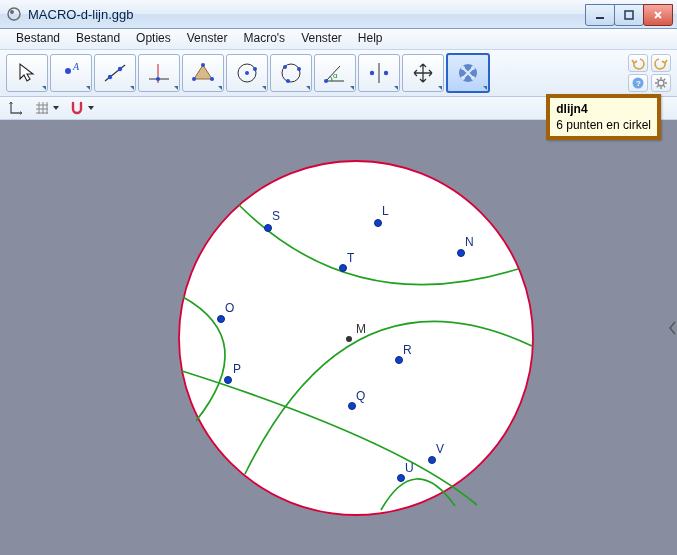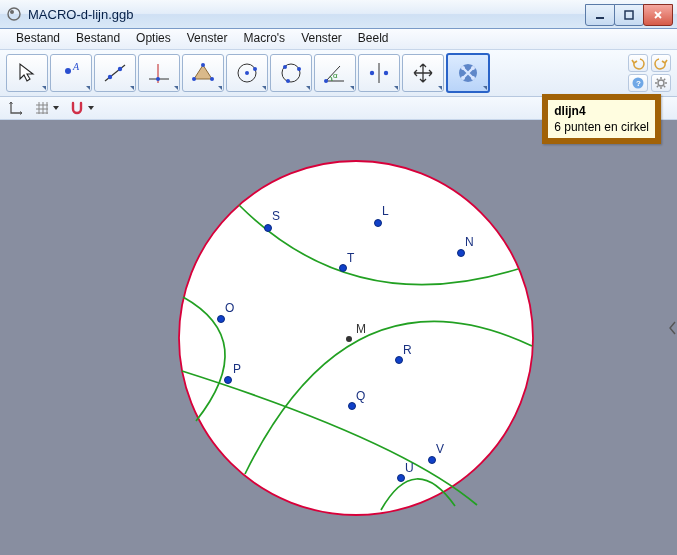--- a/index.html
+++ b/index.html
@@ -21,21 +21,21 @@
   .toolbar-right{margin-left:auto;display:flex;flex-direction:column;gap:2px;align-items:flex-end;}
   .toolbar-right .row{display:flex;gap:3px;}
   .toolbar-right .ib{width:18px;height:16px;border:1px solid #b7c8df;border-radius:3px;background:linear-gradient(to bottom,#fff,#e7eef8);display:flex;align-items:center;justify-content:center;}
   .toolbar-right .ib svg{width:14px;height:14px;}
   .secondbar{height:22px;background:linear-gradient(to bottom,#f5f9fe,#e7eff9);border-bottom:1px solid #c7d6ea;display:flex;align-items:center;padding:0 8px;gap:10px;}
   .secondbar .sb-btn{display:flex;align-items:center;gap:3px;}
   .secondbar .sb-btn svg{width:16px;height:16px;}
   .secondbar .dd2{width:0;height:0;border-left:3px solid transparent;border-right:3px solid transparent;border-top:4px solid #333;}
   .canvas-wrap{flex:1;position:relative;background:#888ea0;overflow:hidden;}
   .canvas{position:absolute;inset:0;}
-  .tooltip{position:absolute;right:16px;top:94px;background:#fffde0;border:6px solid #a16207;padding:3px 6px;font-size:12px;line-height:1.35;box-shadow:1px 1px 2px rgba(0,0,0,.25);}
+  .tooltip{position:absolute;right:16px;top:94px;background:#fffde0;border:4px solid #a16207;padding:3px 6px;font-size:12px;line-height:1.35;box-shadow:1px 1px 2px rgba(0,0,0,.25);}
   .tooltip b{font-weight:bold;}
   .expand-handle{position:absolute;right:0;top:46%;width:9px;height:16px;display:flex;align-items:center;justify-content:center;}
   .expand-handle svg{width:9px;height:16px;}
 </style>
 </head>
 <body>
 
 <div class="window">
 
   <div class="titlebar">
@@ -65,21 +65,21 @@
     </div>
   </div>
 
   <div class="menubar">
     <span>Bestand</span>
     <span>Bestand</span>
     <span>Opties</span>
     <span>Venster</span>
     <span>Macro's</span>
     <span>Venster</span>
-    <span>Beeld</span>
+    <span>Help</span>
   </div>
 
   <div class="toolbar">
     <div class="tool">
         <svg viewBox="0 0 30 28">
           <path d="M8 5 L8 20 L12 16 L15 22 L18 20 L15 15 L21 15 Z" fill="#fff" stroke="#222" stroke-width="1.1"></path>
         </svg>
         <span class="dd"></span>
       </div>
     <div class="tool">

